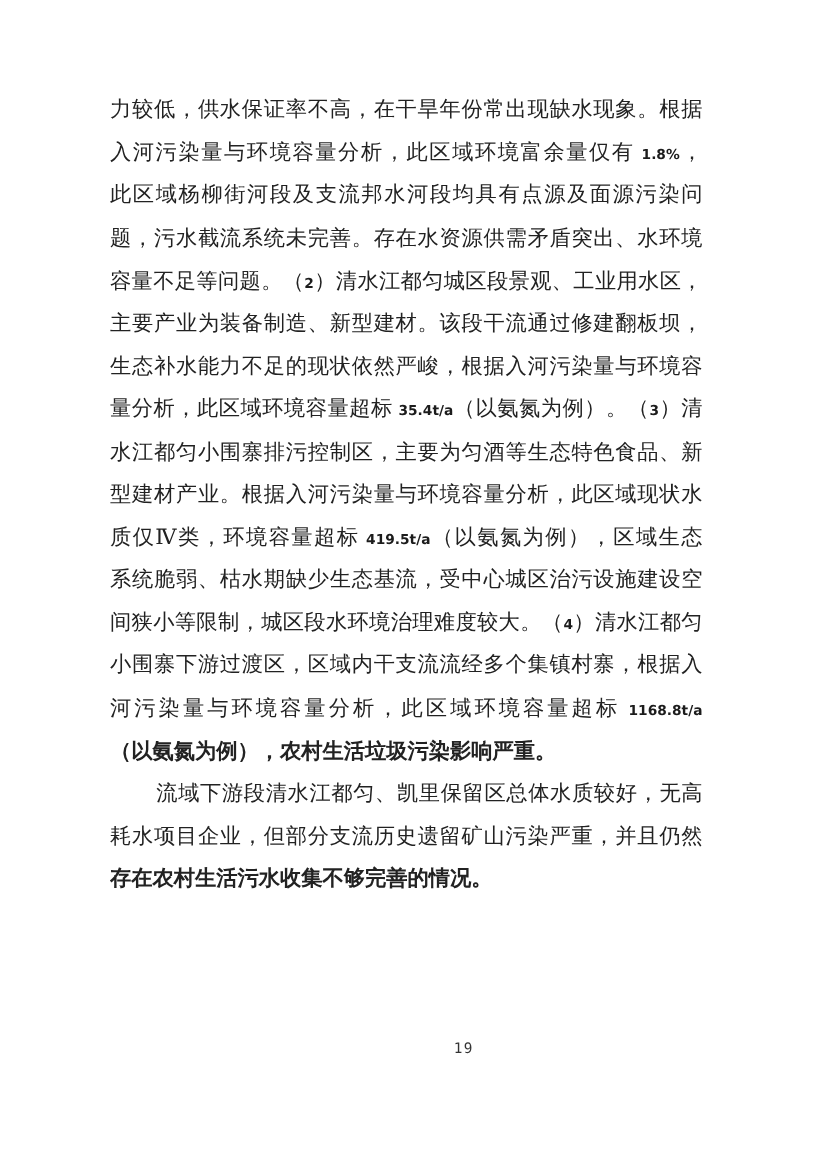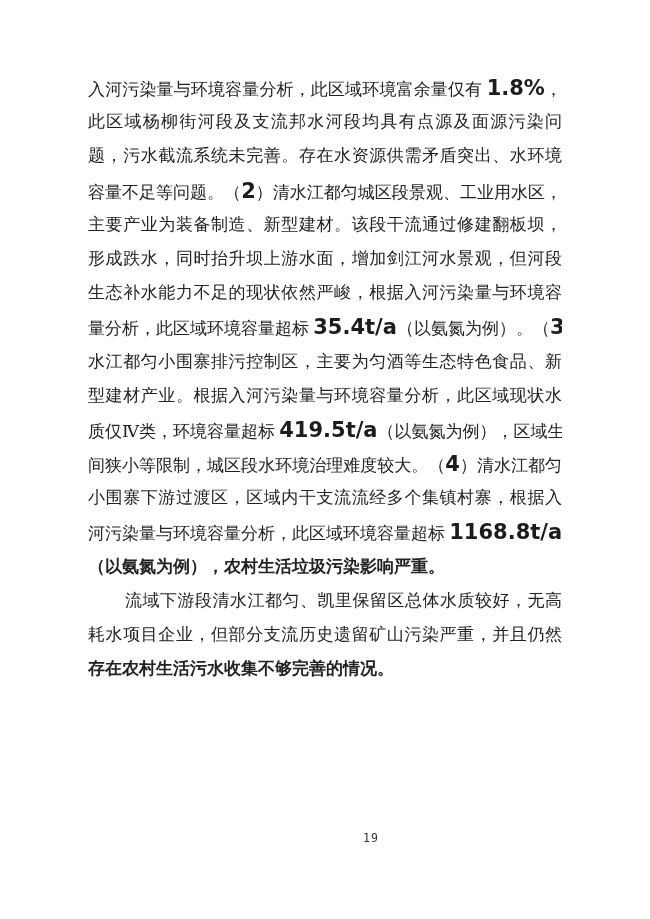--- a/index.html
+++ b/index.html
@@ -44,52 +44,53 @@
   }
   .line.indent {
     text-indent: 37px;
   }
   .cn {
     font-family: "Liberation Serif", "DejaVu Serif", serif;
   }
   .num {
     font-family: "DejaVu Sans", "Liberation Sans", sans-serif;
     font-weight: 600;
-    font-size: 21px;
+    font-size: 11px;
     color: #1c1c1c;
   }
   .pagenum {
     position: absolute;
     left: 0;
     top: 831px;
     width: 100%;
     text-align: center;
     font-size: 11.5px;
     color: #333333;
     font-family: "DejaVu Sans Mono", "Liberation Mono", monospace;
     letter-spacing: 1px;
     margin-left: 46px;
   }
 </style>
 </head>
 <body>
 
 <div class="page">
   <div class="content" id="doc">
+      <div class="line"><span class="cn">力较低，供水保证率不高，在干旱年份常出现缺水现象。根据</span></div>
       <div class="line"><span class="cn">入河污染量与环境容量分析，此区域环境富余量仅有 </span><span class="num">1.8%</span><span class="cn">，</span></div>
       <div class="line"><span class="cn">此区域杨柳街河段及支流邦水河段均具有点源及面源污染问</span></div>
       <div class="line"><span class="cn">题，污水截流系统未完善。存在水资源供需矛盾突出、水环境</span></div>
       <div class="line"><span class="cn">容量不足等问题。（</span><span class="num">2</span><span class="cn">）清水江都匀城区段景观、工业用水区，</span></div>
       <div class="line"><span class="cn">主要产业为装备制造、新型建材。该段干流通过修建翻板坝，</span></div>
-      <div class="line"><span class="cn">形成跌水，同时抬升坝上游水面，增加剑江河水景观，但河段</span></div>
       <div class="line"><span class="cn">生态补水能力不足的现状依然严峻，根据入河污染量与环境容</span></div>
       <div class="line"><span class="cn">量分析，此区域环境容量超标 </span><span class="num">35.4t/a</span><span class="cn">（以氨氮为例）。（</span><span class="num">3</span><span class="cn">）清</span></div>
       <div class="line"><span class="cn">水江都匀小围寨排污控制区，主要为匀酒等生态特色食品、新</span></div>
       <div class="line"><span class="cn">型建材产业。根据入河污染量与环境容量分析，此区域现状水</span></div>
       <div class="line"><span class="cn">质仅Ⅳ类，环境容量超标 </span><span class="num">419.5t/a</span><span class="cn">（以氨氮为例），区域生态</span></div>
+      <div class="line"><span class="cn">系统脆弱、枯水期缺少生态基流，受中心城区治污设施建设空</span></div>
       <div class="line"><span class="cn">间狭小等限制，城区段水环境治理难度较大。（</span><span class="num">4</span><span class="cn">）清水江都匀</span></div>
       <div class="line"><span class="cn">小围寨下游过渡区，区域内干支流流经多个集镇村寨，根据入</span></div>
       <div class="line"><span class="cn">河污染量与环境容量分析，此区域环境容量超标 </span><span class="num">1168.8t/a</span></div>
       <div class="line last"><span class="cn">（以氨氮为例），农村生活垃圾污染影响严重。</span></div>
       <div class="line indent"><span class="cn">流域下游段清水江都匀、凯里保留区总体水质较好，无高</span></div>
       <div class="line"><span class="cn">耗水项目企业，但部分支流历史遗留矿山污染严重，并且仍然</span></div>
       <div class="line last"><span class="cn">存在农村生活污水收集不够完善的情况。</span></div>
     </div>
   <div class="pagenum">19</div>
 </div>

